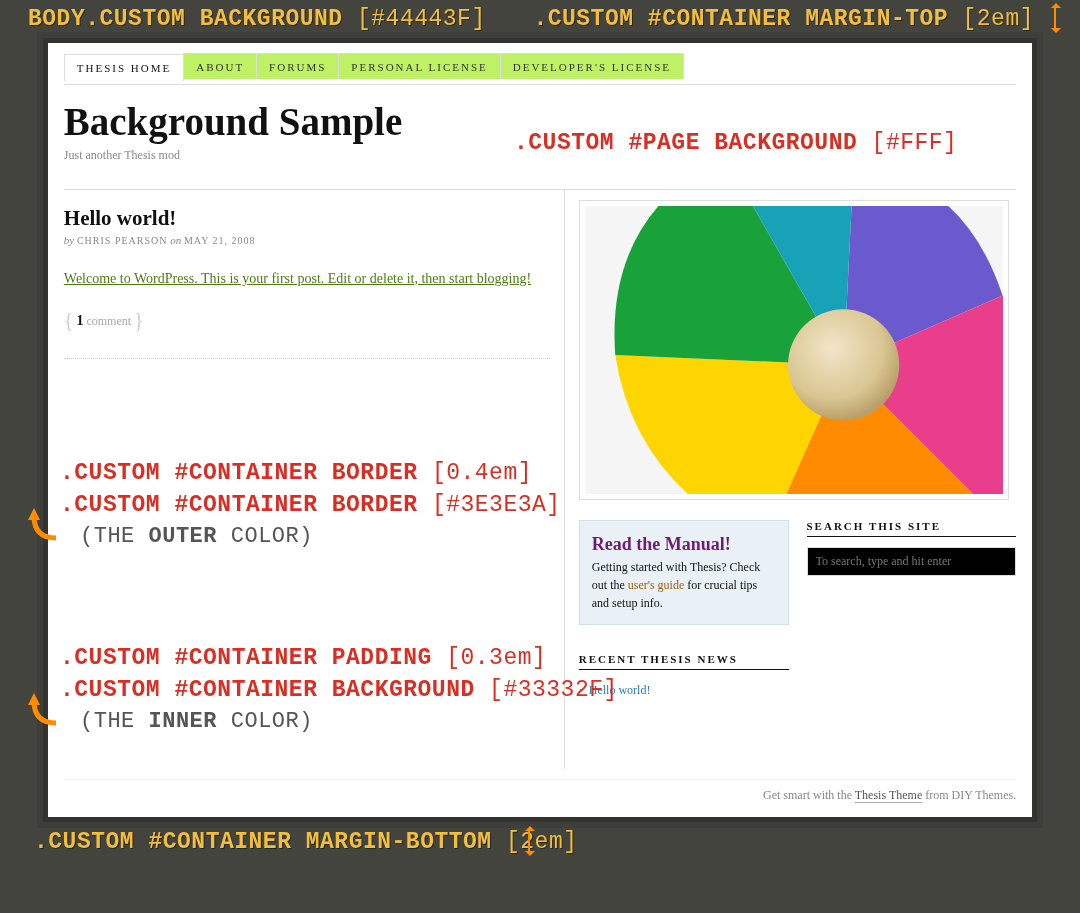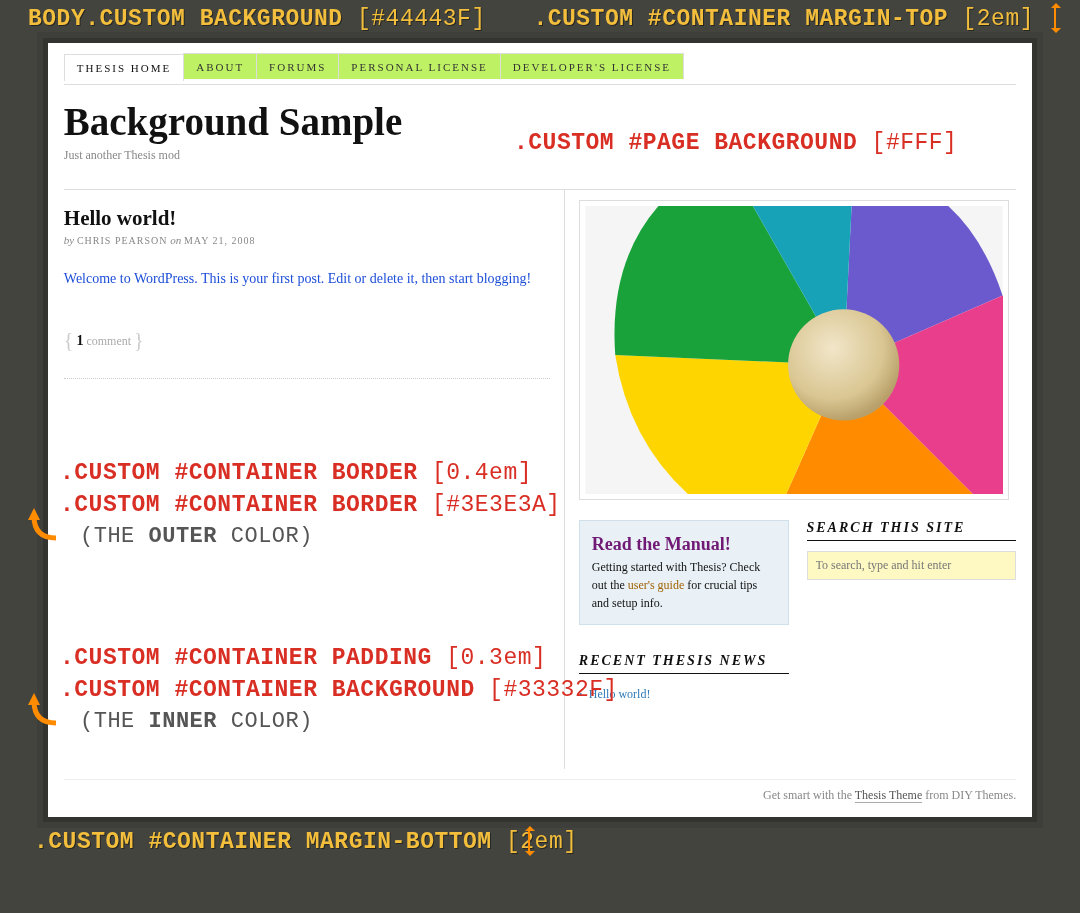--- a/index.html
+++ b/index.html
@@ -99,63 +99,62 @@
     border-left:1px solid #ddd;
     border-top:1px solid #ddd;
     padding:10px 0 10px 14px;
     min-height:580px;
     position:relative;
   }
   .post-title{ font-weight:700; font-size:21px; margin:6px 0 3px; }
   .byline{ font-size:11px; color:#888; font-style:italic; margin-bottom:22px;}
   .byline .by{ font-style:italic; }
   .byline .caps{ font-style:normal; letter-spacing:1px; font-size:10px; color:#888;}
-  .excerpt{ font-size:14px; line-height:1.55; color:#1d4ed8; margin-bottom:40px; max-width:480px;}
+  .excerpt{ font-size:14px; line-height:1.55; color:#4d7c0f; margin-bottom:20px; max-width:480px;text-decoration:underline;}
   .comments{
     font-size:12px; color:#aaa;
     border-bottom:1px dotted #ccc;
     padding-bottom:26px;
     margin-bottom:10px;
   }
   .comments .brace{ color:#ccc; font-size:20px; vertical-align:-2px;}
   .comments b{ color:#111; font-size:14px;}
   
   .hero{
     border:1px solid #ddd;
     padding:5px;
     background:#fff;
     width:430px; height:300px;
     margin-bottom:20px;
   }
   .hero svg{ display:block; width:100%; height:100%; }
   
   .widget-title{
-    font-size:14px; letter-spacing:2px; font-weight:700;
+    font-size:11px; letter-spacing:2px; font-weight:700;
     border-bottom:1px solid #111;
     padding-bottom:4px; margin-bottom:10px;
     font-family:Georgia,serif;
-    font-style:italic;
   }
   .manual-box{
     background:#E9F1F6;
     border:1px solid #cfe0ea;
     padding:10px 12px 12px;
     font-size:12px; line-height:1.5;
     margin-bottom:28px;
   }
   .manual-box h4{ font-size:18px; font-weight:700; color:#701a75; margin-bottom:0;}
   .manual-box a{ color:#a16207; text-decoration:none; }
   .news-list{ list-style:none; font-size:12px; }
   .news-list li{ color:#2F7AB8; padding:3px 0 3px 10px; position:relative;}
   .news-list li::before{ content:"·"; position:absolute; left:0; color:#2F7AB8; font-weight:700;}
   .news-list a{ color:#2F7AB8; text-decoration:none;}
   .search-box{
     width:100%;
     border:1px solid #ddd;
-    background:#fef9c3;
+    background:#000000;
     padding:6px 8px;
     font-family:Georgia,serif;
     font-size:12px; color:#777;
   }
   .footer{
     text-align:right;
     font-size:12px;
     color:#888;
     border-top:1px solid #eee;
     padding-top:8px;

